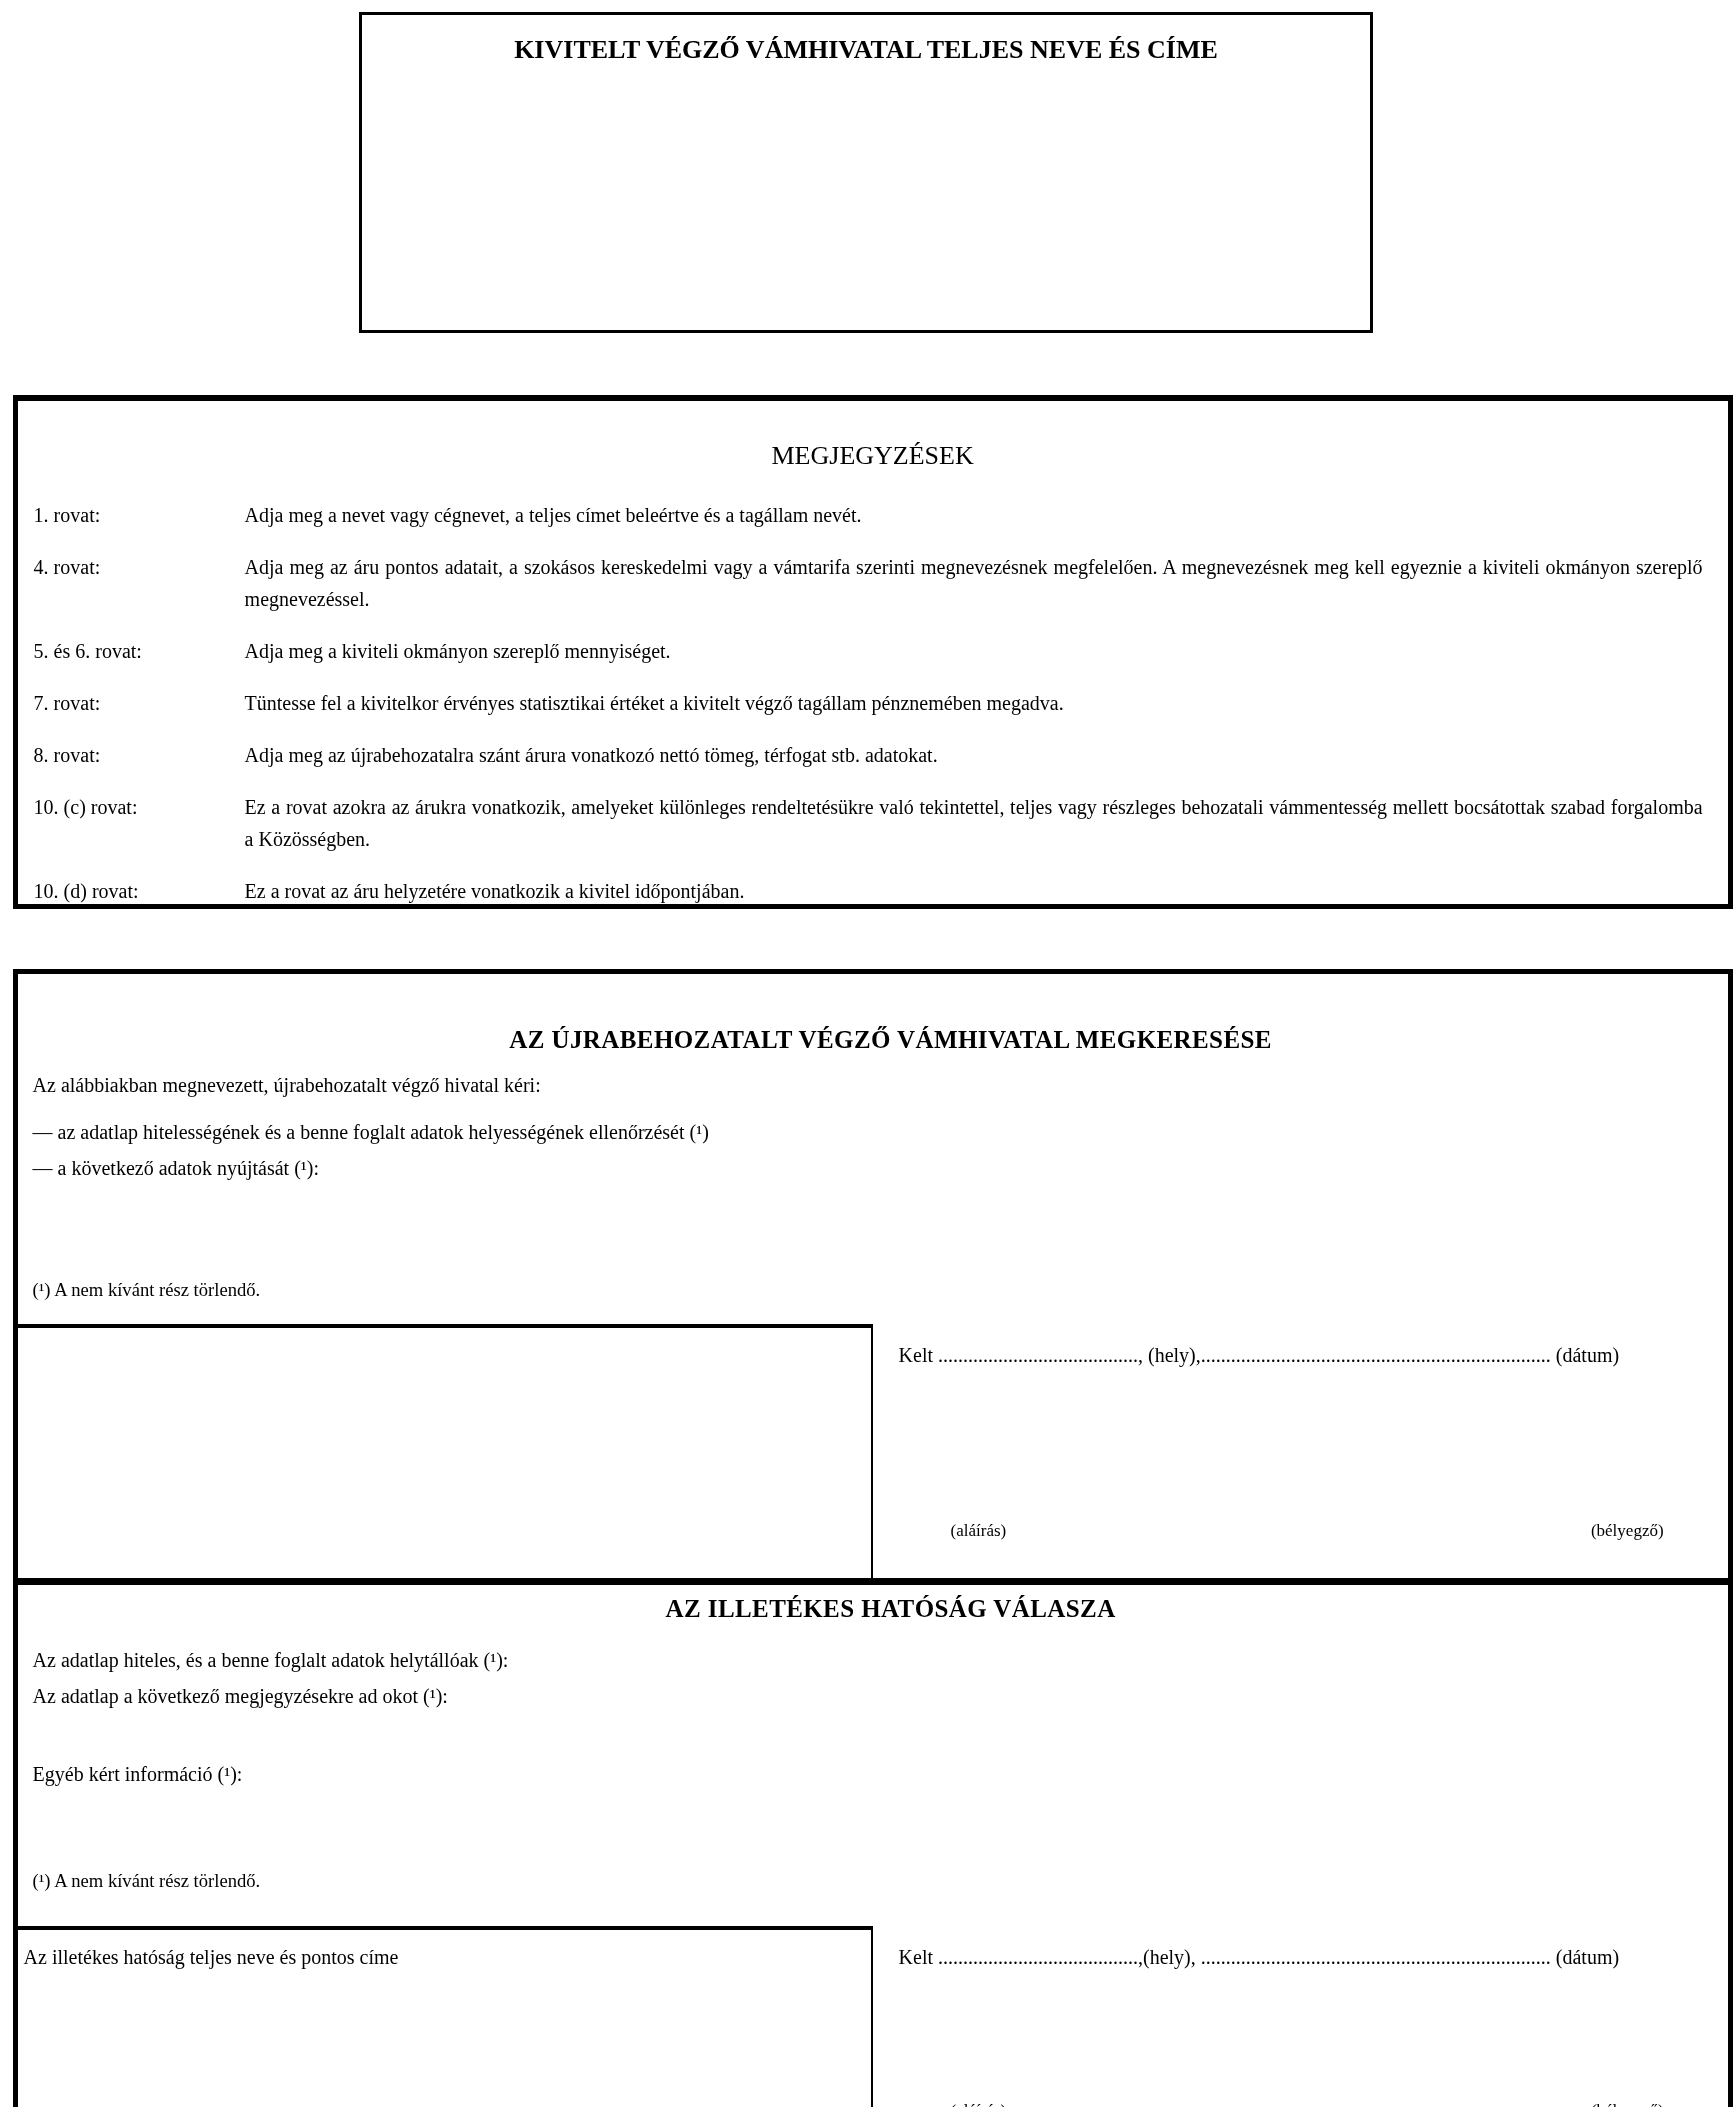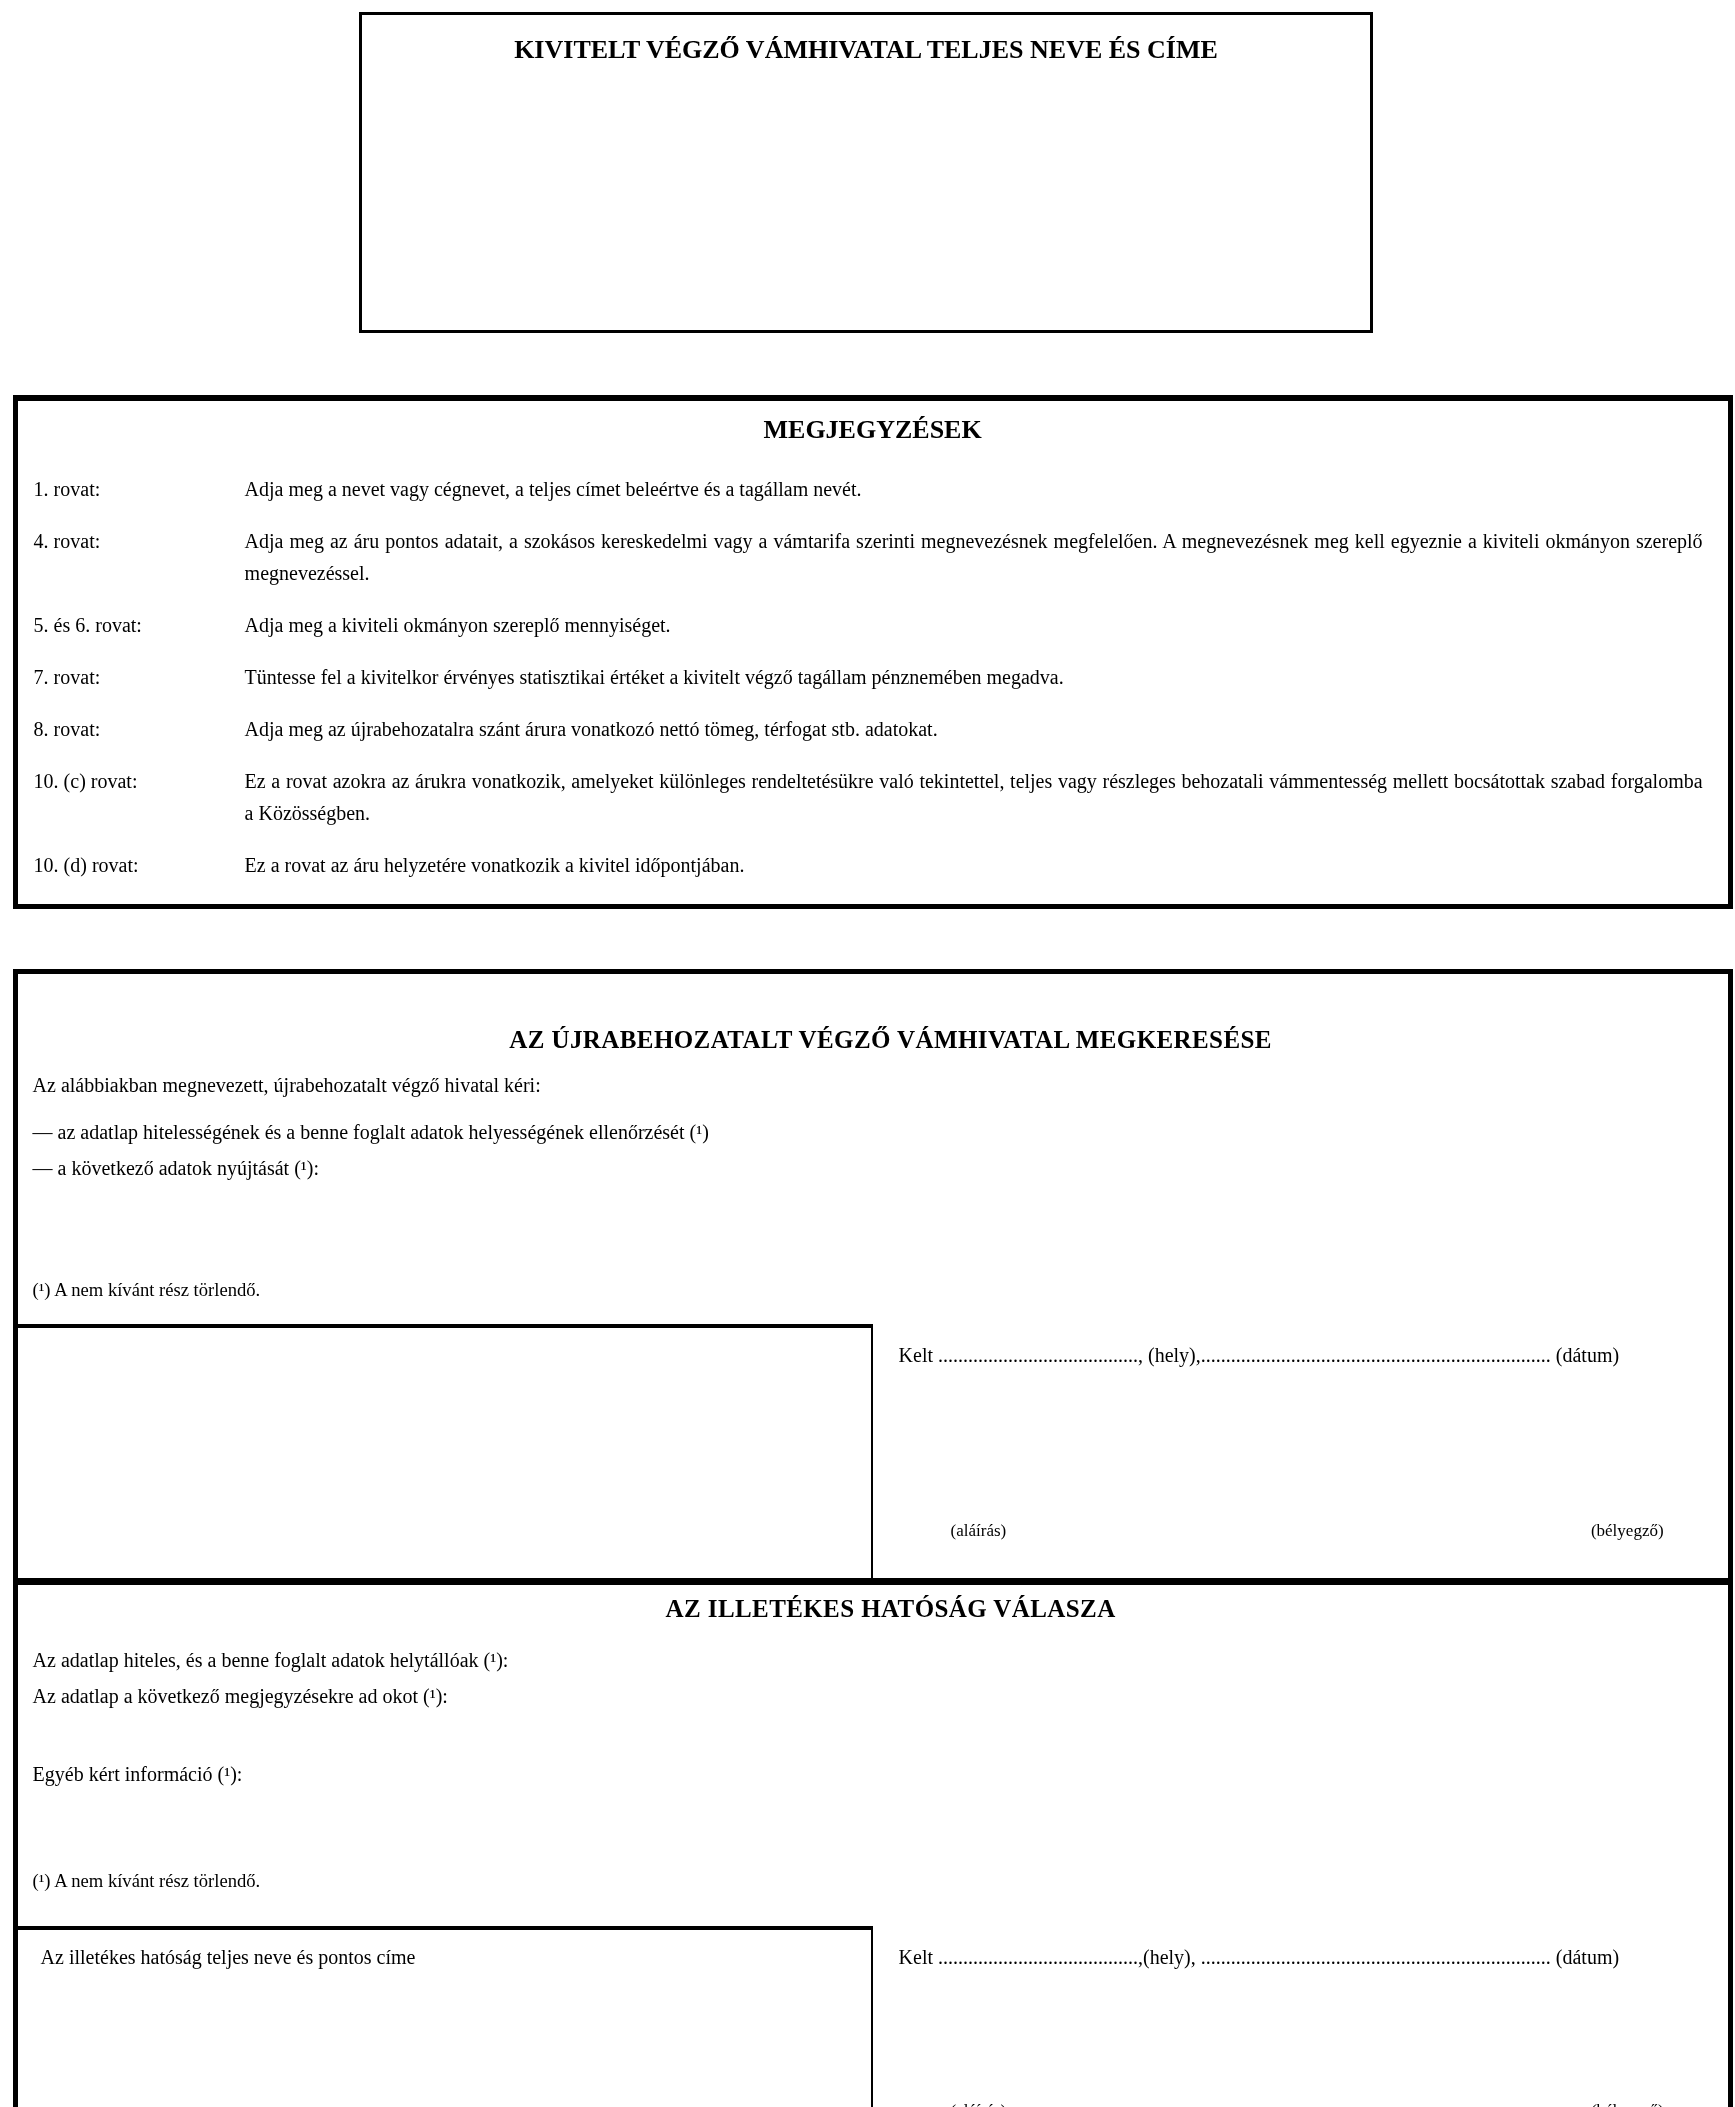--- a/index.html
+++ b/index.html
@@ -28,21 +28,21 @@
     left:359px;top:11.8px;width:1014px;height:321px;
     box-sizing:border-box;border:3.4px solid #000;
   }
   #box-title .t{margin-top:14.3px;font-weight:bold;font-size:26px;}
 
   
   #box-notes{
     left:12.6px;top:395px;width:1720px;height:514px;
     box-sizing:border-box;border:5px solid #000;border-top-width:6.7px;
   }
-  #box-notes .t{margin-top:8px;font-weight:bold;font-size:26px;}
+  #box-notes .t{margin-top:34px;font-weight:normal;font-size:26px;}
   .notes-grid{
     margin:22px 25px 0 16px;
     display:grid;
     grid-template-columns:211px 1fr;
     row-gap:20px;
   }
   .notes-grid .lbl{white-space:nowrap;}
 
   
   #box-request{
@@ -96,20 +96,20 @@
     <div class="hline" style="top:604px;left:0;right:0;height:6.7px;"></div>
 
     <div class="abs" style="top:670px;left:15px;right:25px;">Az adatlap hiteles, és a benne foglalt adatok helytállóak (¹):</div>
     <div class="abs section-title center" style="top:615px;left:0;right:0;">AZ ILLETÉKES HATÓSÁG VÁLASZA</div>
     <div class="abs" style="top:706px;left:15px;right:25px;">Az adatlap a következő megjegyzésekre ad okot (¹):</div>
     <div class="abs" style="top:784px;left:15px;right:25px;">Egyéb kért információ (¹):</div>
     <div class="abs footnote" style="top:892px;left:15px;">(¹) A nem kívánt rész törlendő.</div>
 
     <div class="hline" style="top:952px;left:0;width:853px;height:4.2px;"></div>
     <div class="vline" style="top:952px;left:853px;width:2.5px;height:241px;"></div>
-    <div class="abs" style="top:967px;left:23px;width:814px;">Az illetékes hatóság teljes neve és pontos címe</div>
+    <div class="abs" style="top:967px;left:6px;width:814px;">Az illetékes hatóság teljes neve és pontos címe</div>
     <div class="abs" style="top:967px;left:881px;width:818px;white-space:nowrap;overflow:hidden;">Kelt ........................................,(hely), ...................................................................... (dátum)</div>
     <div class="abs siglabel" style="top:1123px;left:933px;">(aláírás)</div>
     <div class="abs siglabel" style="top:1123px;right:64px;">(bélyegző)</div>
   </div>
 
 </div>
 
 
 </body></html>

